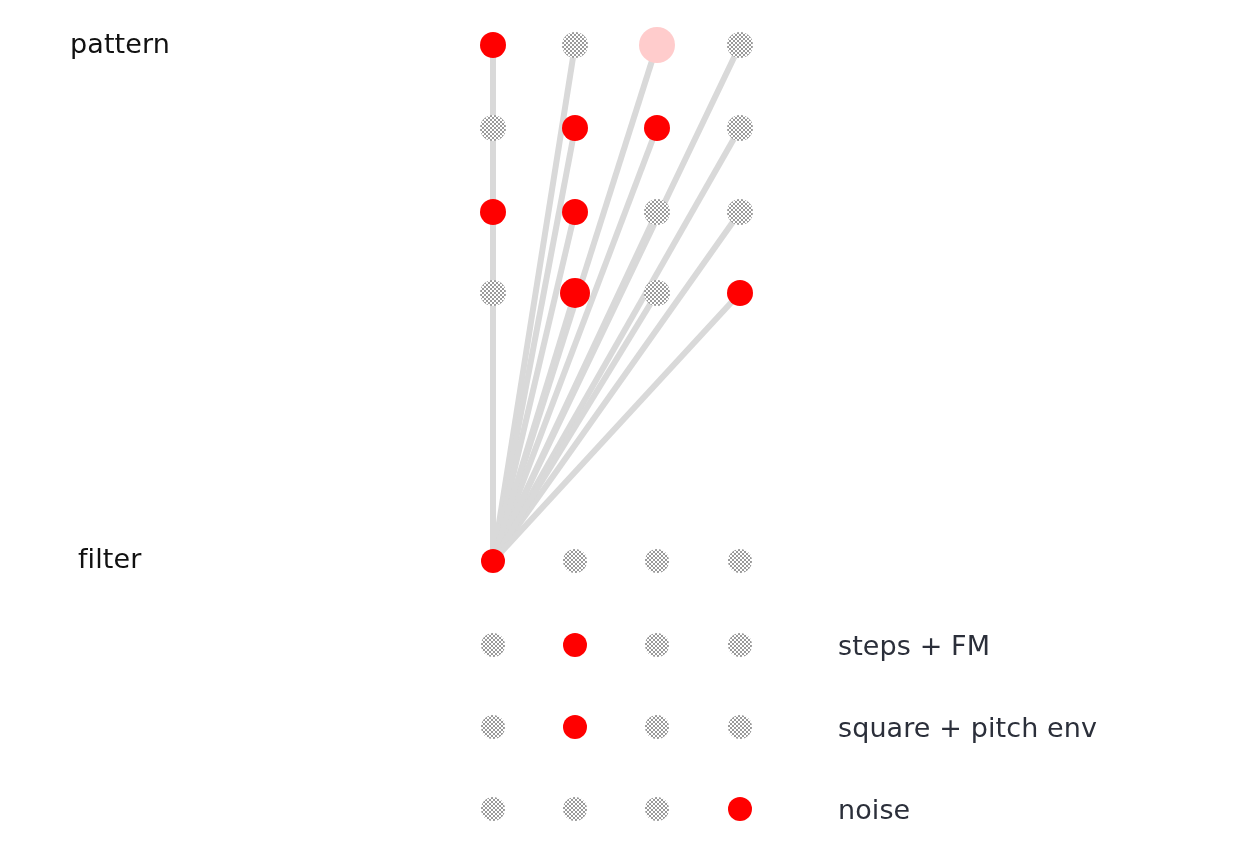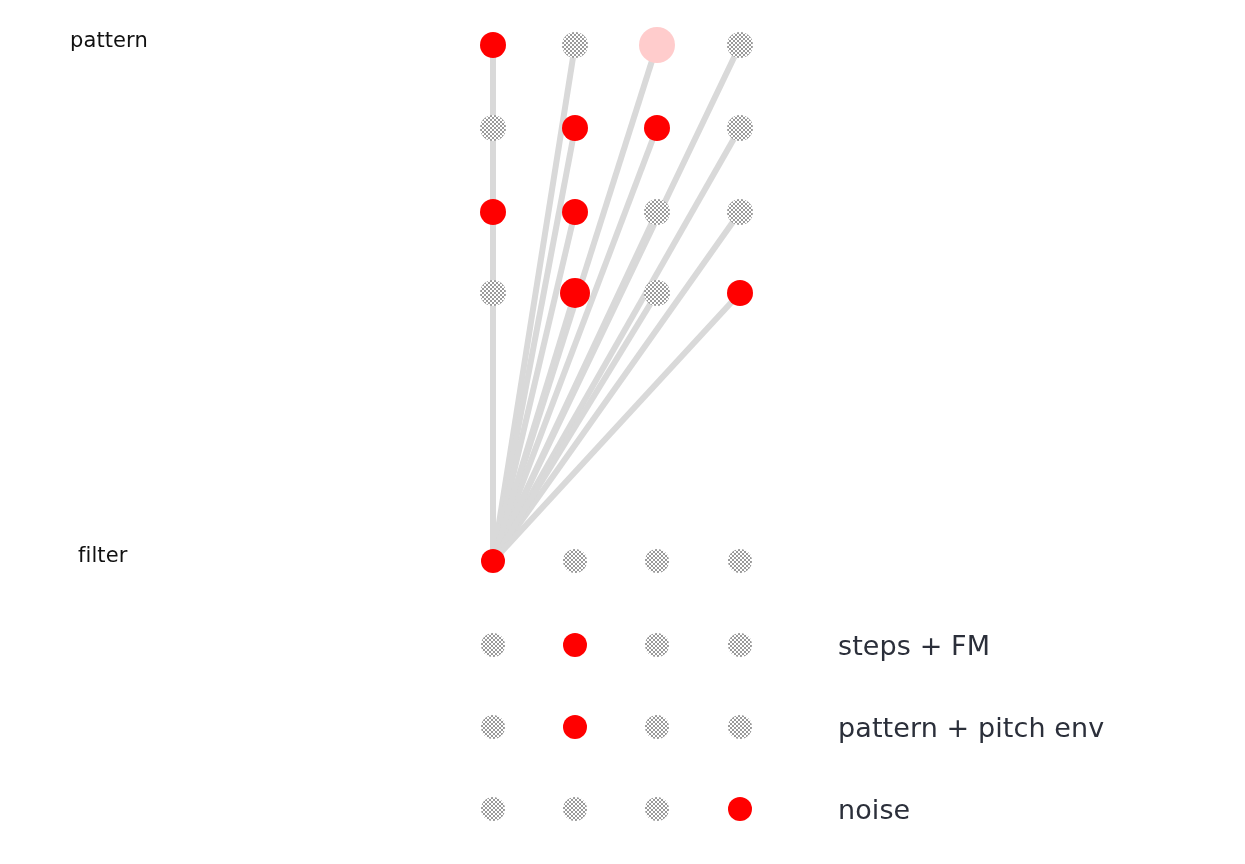--- a/index.html
+++ b/index.html
@@ -13,21 +13,21 @@
   #stage {
     position: relative;
     width: 1245px;
     height: 864px;
     background: #ffffff;
     overflow: hidden;
   }
   
   .section-caption {
     position: absolute;
-    font-size: 21px;
+    font-size: 27px;
     color: #111111;
     font-family: "DejaVu Sans", sans-serif;
     white-space: nowrap;
     letter-spacing: 0.1px;
   }
   #caption-pattern { left: 70px;  top: 28px; }
   #caption-channel { left: 78px;  top: 543px; }
 
   
   .row-label {
@@ -98,21 +98,21 @@
         <line x1="740" y1="293" x2="493" y2="561" stroke="#d9d9d9" stroke-width="6" stroke-linecap="butt"></line>
       </g>
   </svg>
 
   <div class="section-caption" id="caption-pattern">pattern</div>
 
   <div class="section-caption" id="caption-channel">filter</div>
 
 
   <div class="row-label" style="top:645px;">steps + FM</div>
-  <div class="row-label" style="top:727px;">pattern + pitch env</div>
+  <div class="row-label" style="top:727px;">square + pitch env</div>
   <div class="row-label" style="top:809px;">noise</div>
 
   <div id="pattern-nodes">
       <div class="node on" style="left: 493px; top: 45px; width: 26px; height: 26px;"></div>
       <div class="node off" style="left: 575px; top: 45px; width: 26px; height: 26px;"></div>
       <div class="node highlight" style="left: 657px; top: 45px; width: 36px; height: 36px;"></div>
       <div class="node off" style="left: 740px; top: 45px; width: 26px; height: 26px;"></div>
       <div class="node off" style="left: 493px; top: 128px; width: 26px; height: 26px;"></div>
       <div class="node on" style="left: 575px; top: 128px; width: 26px; height: 26px;"></div>
       <div class="node on" style="left: 657px; top: 128px; width: 26px; height: 26px;"></div>

